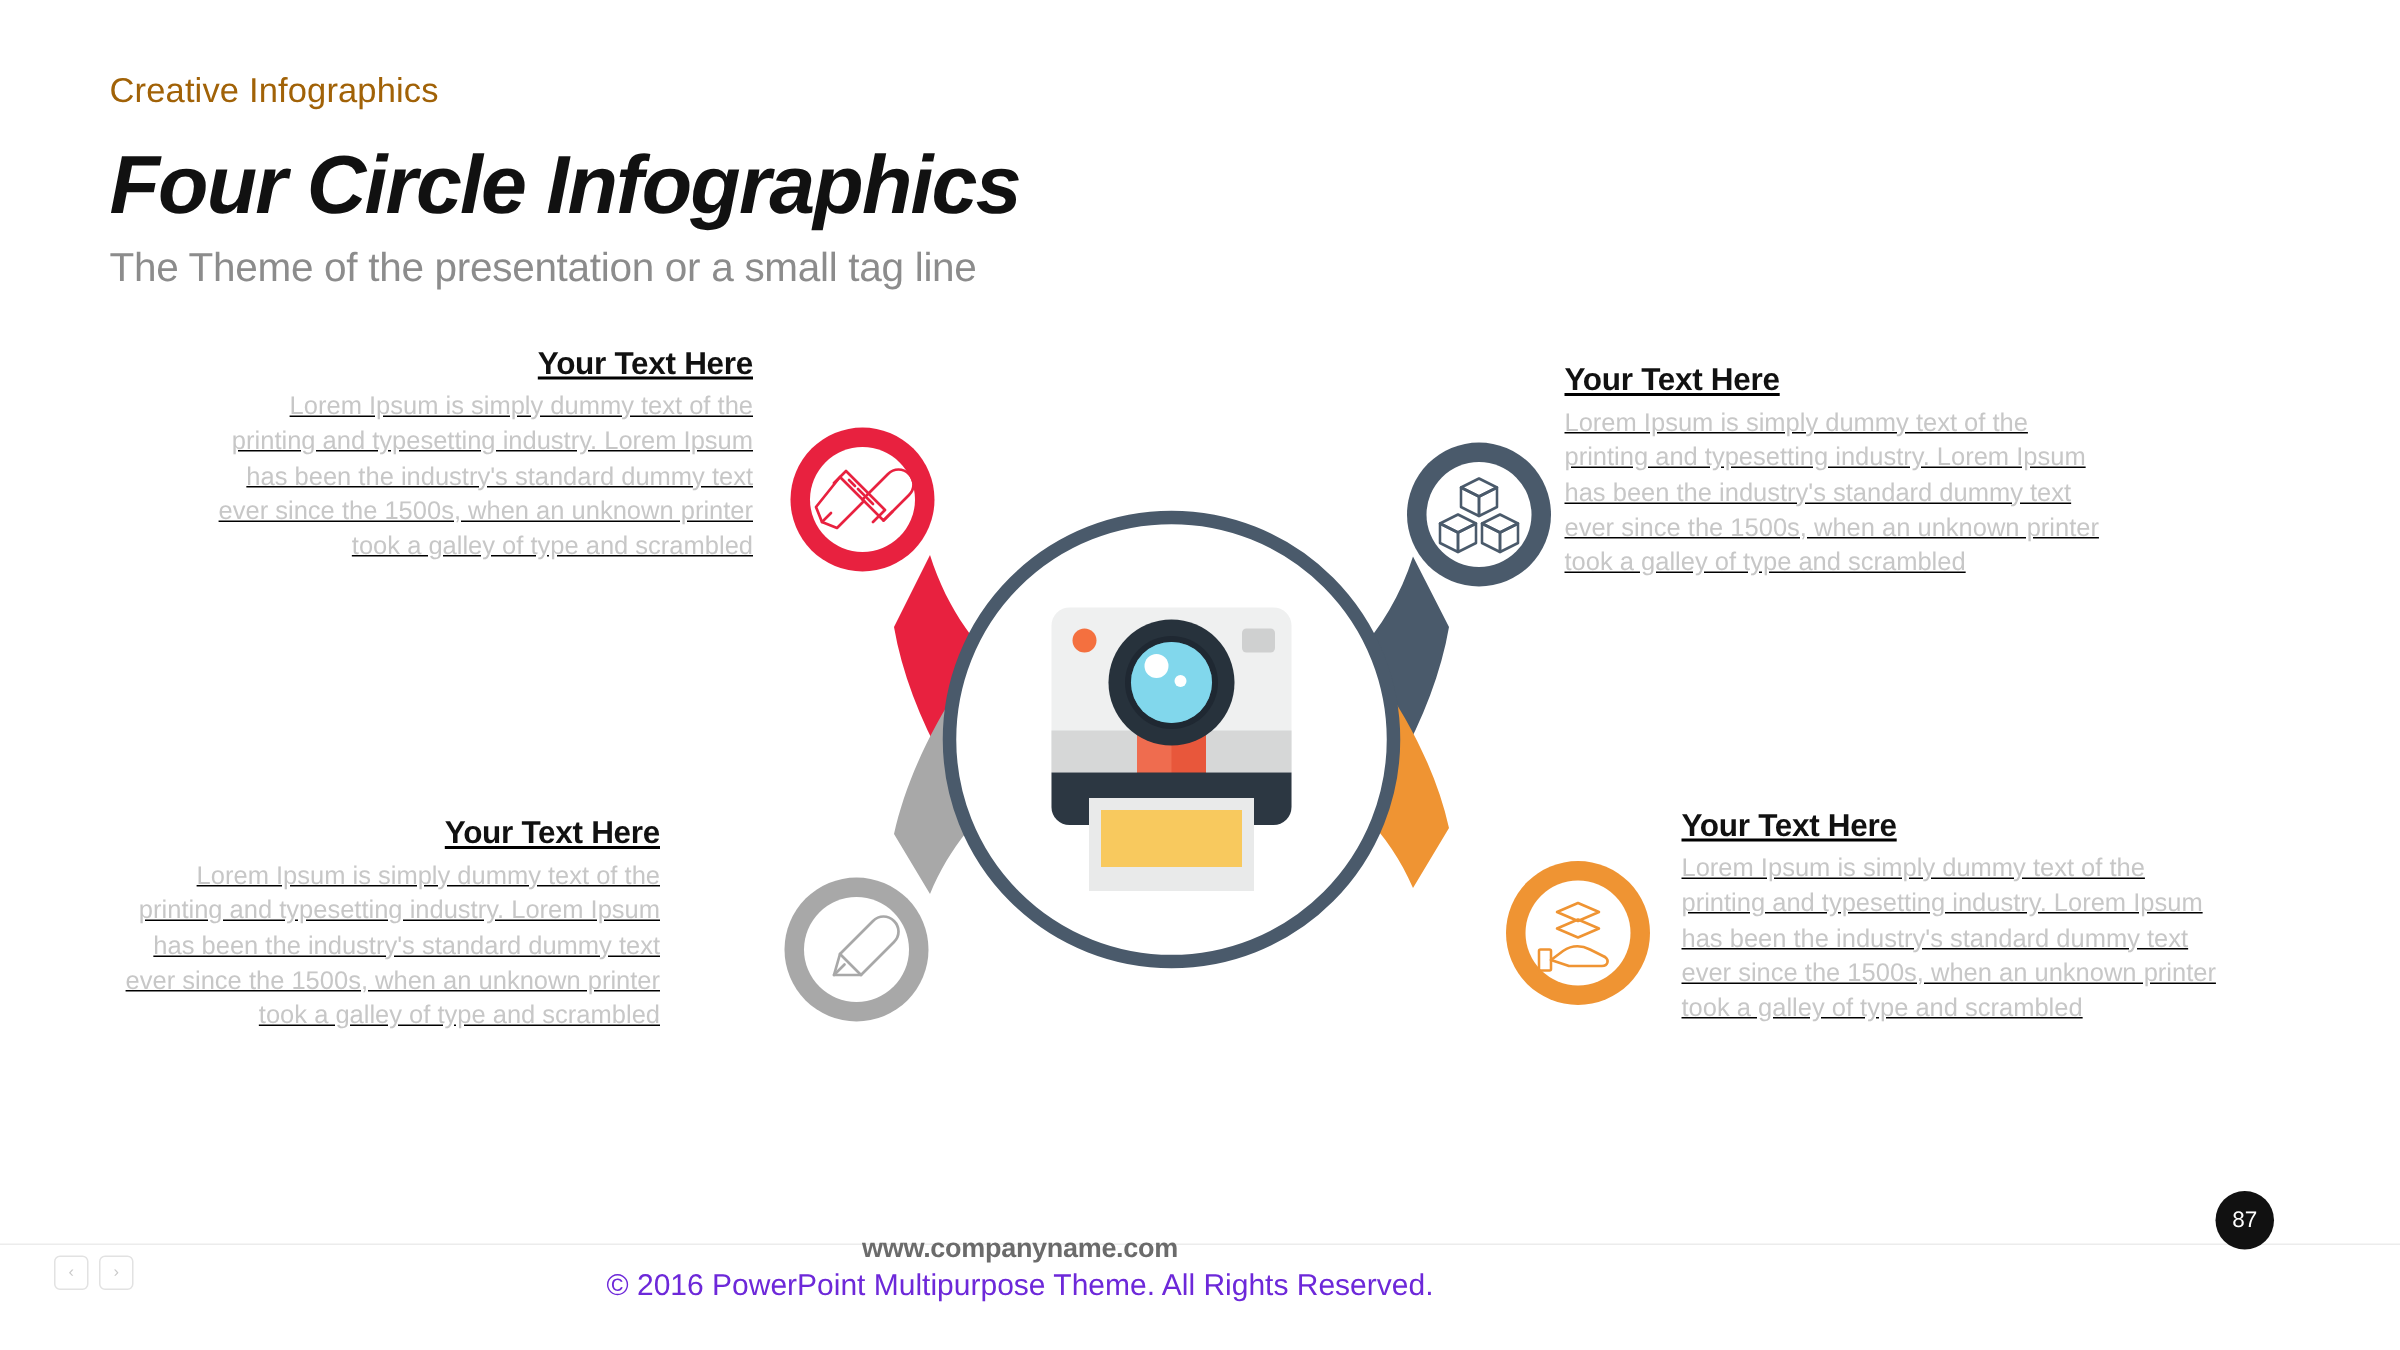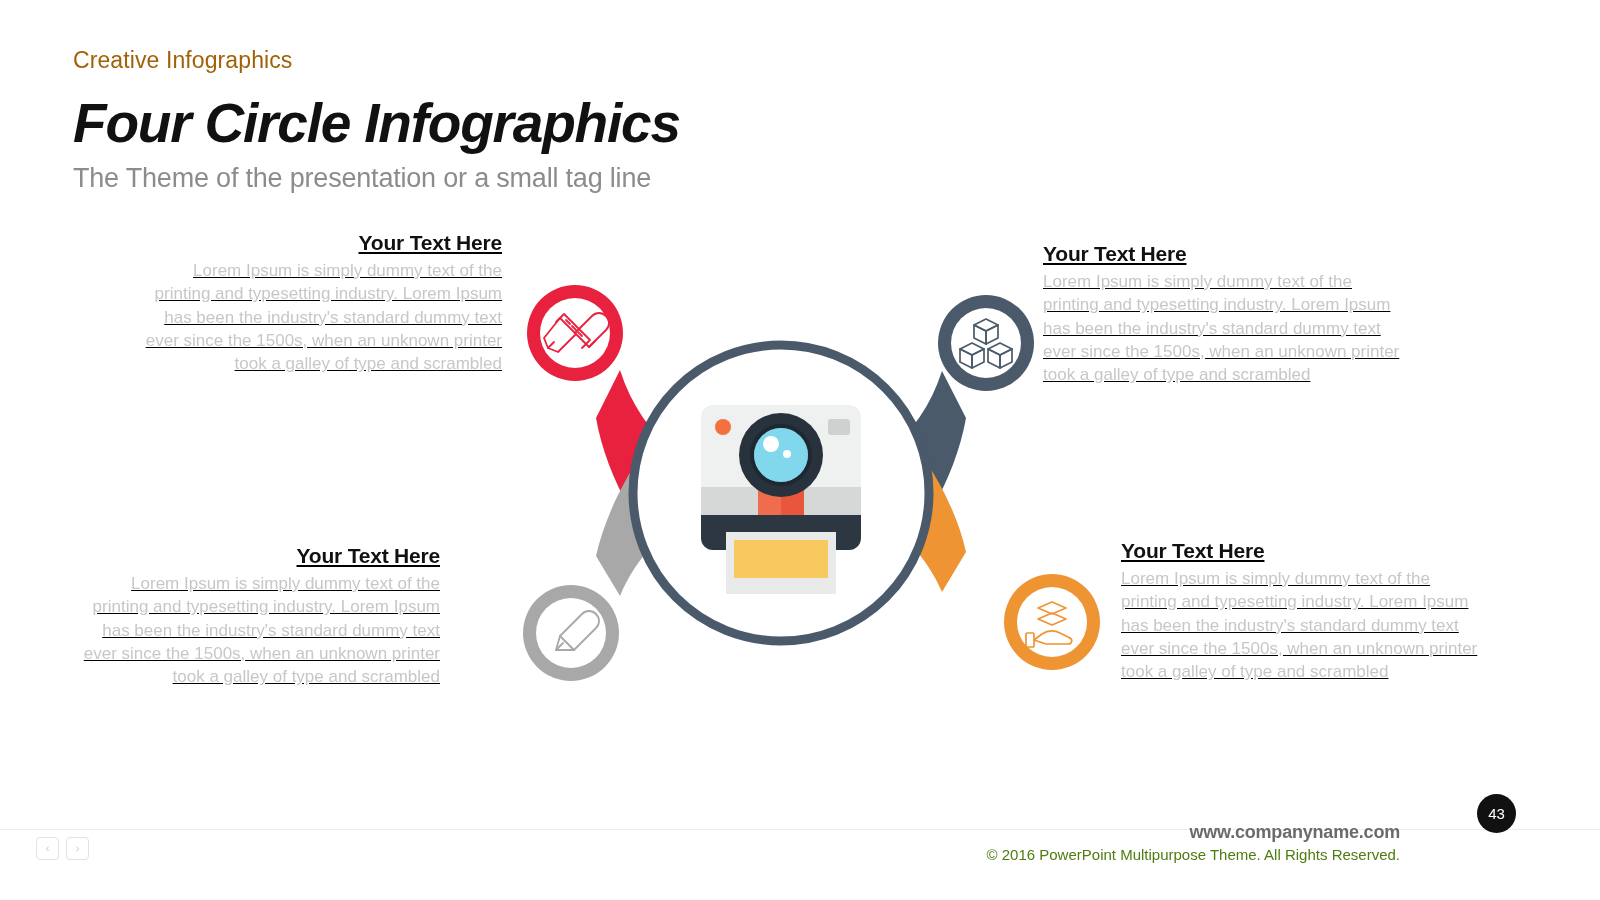--- a/index.html
+++ b/index.html
@@ -65,29 +65,28 @@
   
   #graphic { position: absolute; left: 430px; top: 240px; }
 
   
   #rule {
     position: absolute; left: 0; top: 829px;
     width: 1600px; height: 1px; background: #ececec;
   }
   #footer {
     position: absolute; left: 0; top: 822px; width: 1360px;
-    text-align: right;
-    padding-left: 40px;
+    text-align: center;
   }
   #site {
     font-size: 18px; font-weight: bold; color: #6b6b6b;
     letter-spacing: -.2px;
   }
   #copyright {
-    font-size: 15px; color: #4d7c0f; margin-top: 3px;
+    font-size: 20px; color: #6d28d9; margin-top: 3px;
   }
   #nav { position: absolute; left: 36px; top: 837px; display: flex; gap: 7px; }
   .navbtn {
     width: 21px; height: 21px; border: 1px solid #e2e2e2;
     border-radius: 4px; background: #fff;
     display: flex; align-items: center; justify-content: center;
     font-size: 11px; color: #c9c9c9; line-height: 1;
   }
   #badge {
     position: absolute; left: 1477px; top: 794px;
@@ -223,15 +222,15 @@
   <div id="footer">
     <div id="site">www.companyname.com</div>
     <div id="copyright">© 2016 PowerPoint Multipurpose Theme. All Rights Reserved.</div>
   </div>
 
   <div id="nav">
     <div class="navbtn">‹</div>
     <div class="navbtn">›</div>
   </div>
 
-  <div id="badge">43</div>
+  <div id="badge">87</div>
 
 </div>
 
 </body></html>

